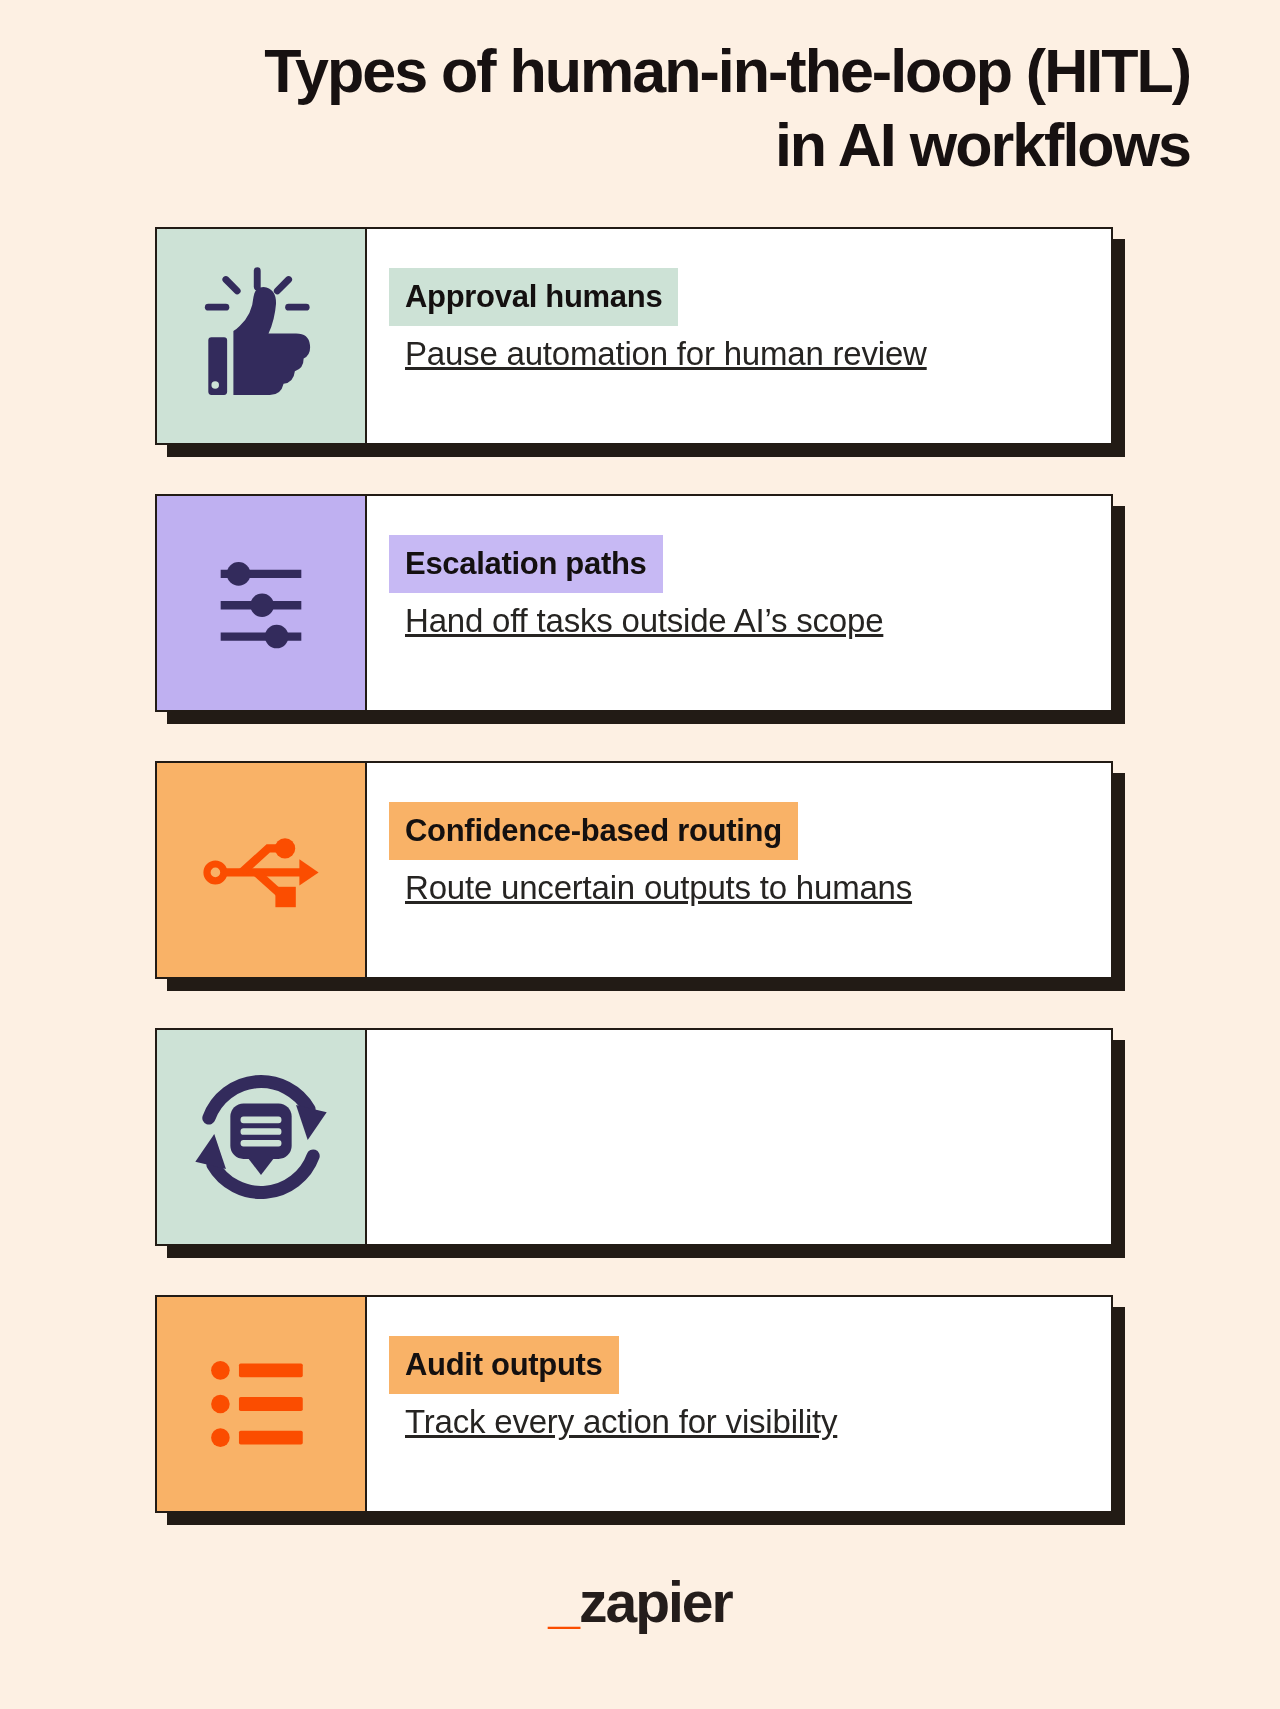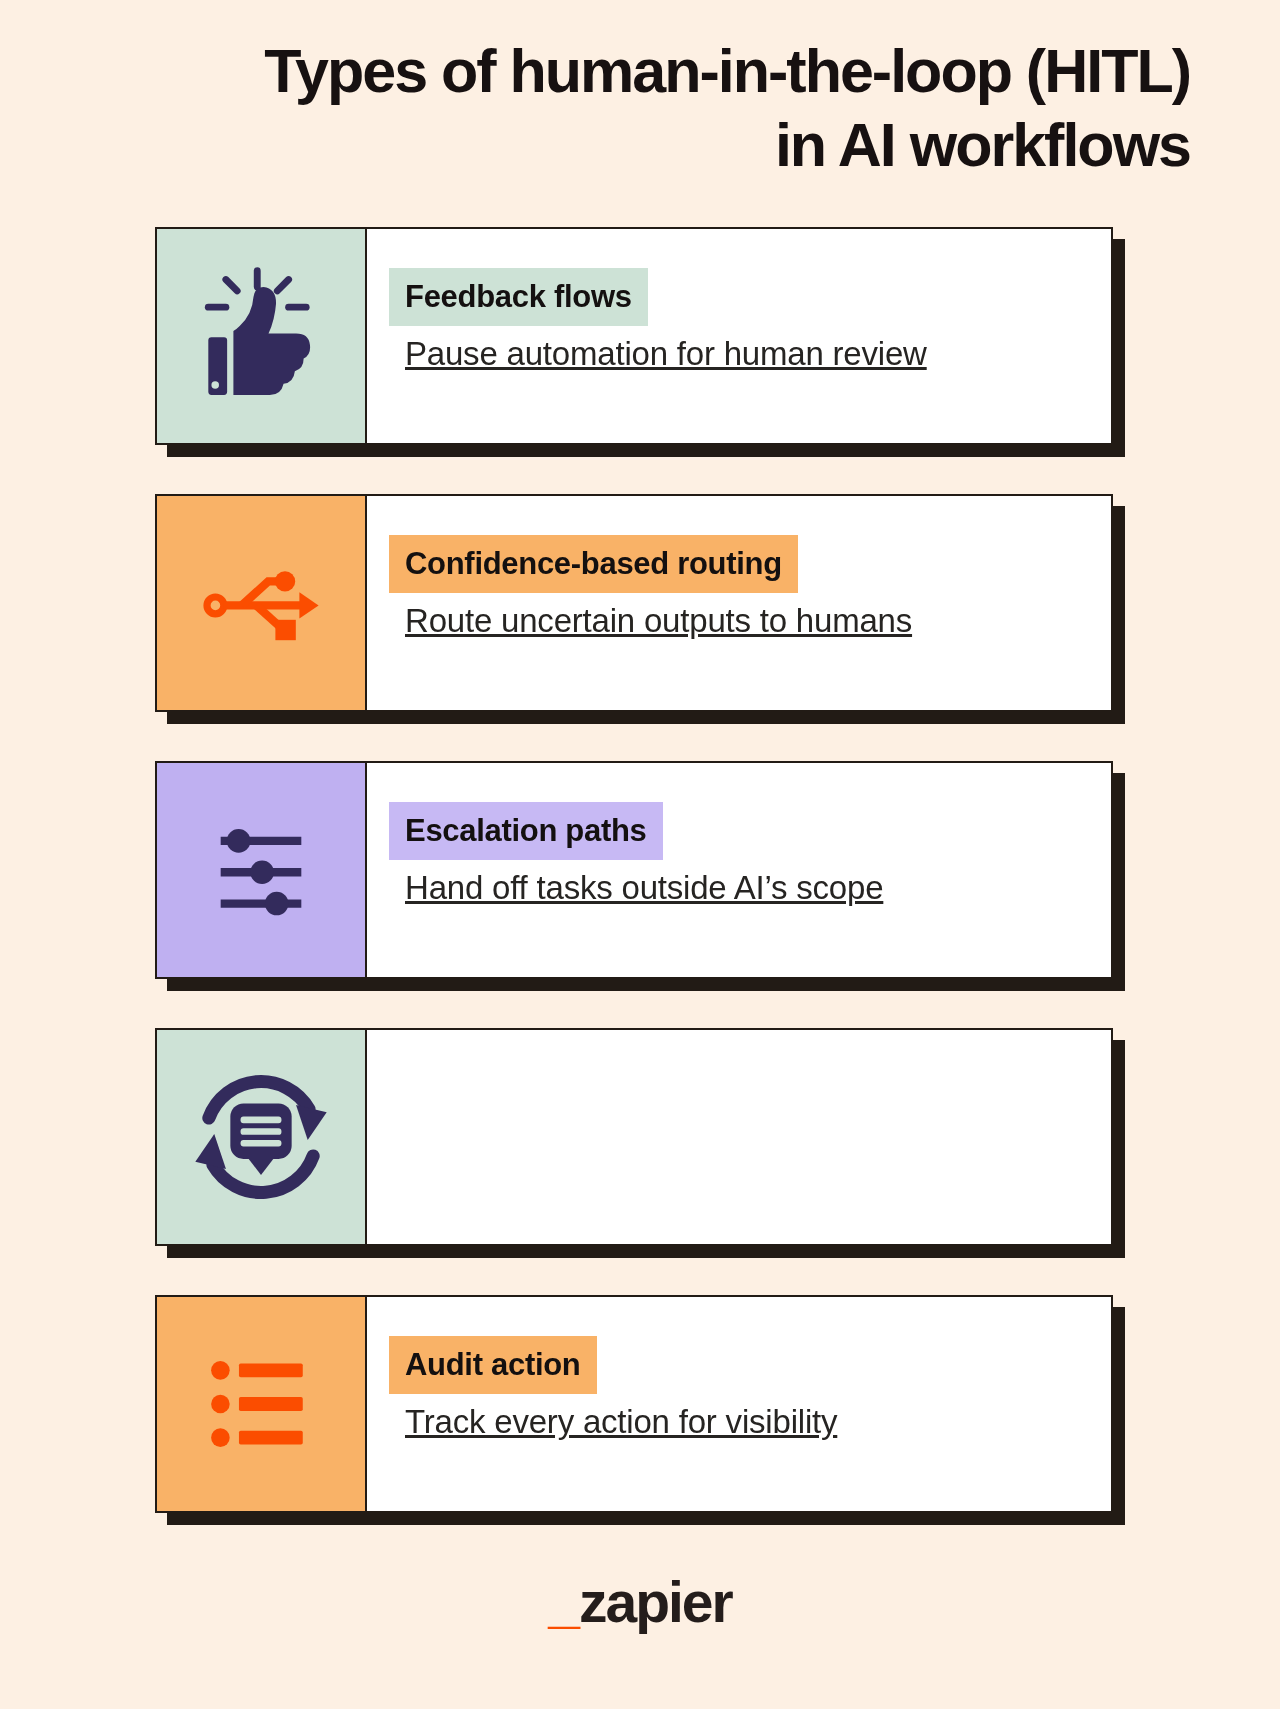--- a/index.html
+++ b/index.html
@@ -104,57 +104,57 @@
           <line x1="72" y1="10" x2="63" y2="19"></line>
           <line x1="8" y1="32" x2="22" y2="32"></line>
           <line x1="72" y1="32" x2="86" y2="32"></line>
         </g>
         <path fill="currentColor" d="M28,102 L57,102 Q66,102 68,93 Q76,92 77,83 Q84,81 84,73 Q90,70 89,62 Q88,53 78,53 L56,53 Q61,42 62,29 Q62,17 52,16 Q45,16 44,24 Q43,38 33,47 Q30,50 28,51 Z"></path>
         <rect x="8" y="56" width="15" height="46" rx="2.5" fill="currentColor"></rect>
         <circle cx="13.5" cy="94" r="3" fill="var(--panel)"></circle>
       </svg>
     </div>
     <div class="content">
-      <h2 class="card-heading"><span class="hl hl-mint">Feedback flows</span></h2>
+      <h2 class="card-heading"><span class="hl hl-mint">Approval humans</span></h2>
       <p class="card-desc">Pause automation for human review</p>
+    </div>
+  </section>
+
+  <section class="card">
+    <div class="panel panel-purple icon-navy">
+      <svg width="118" height="112" viewBox="0 0 100 100" fill="none">
+        <line x1="14" y1="24" x2="86" y2="24" stroke="currentColor" stroke-width="7.5"></line>
+        <circle cx="30" cy="24" r="10.5" fill="currentColor"></circle>
+        <line x1="14" y1="52" x2="86" y2="52" stroke="currentColor" stroke-width="7.5"></line>
+        <circle cx="51" cy="52" r="10.5" fill="currentColor"></circle>
+        <line x1="14" y1="80" x2="86" y2="80" stroke="currentColor" stroke-width="7.5"></line>
+        <circle cx="64" cy="80" r="10.5" fill="currentColor"></circle>
+      </svg>
+    </div>
+    <div class="content">
+      <h2 class="card-heading"><span class="hl hl-purple">Escalation paths</span></h2>
+      <p class="card-desc">Hand off tasks outside AI’s scope</p>
     </div>
   </section>
 
   <section class="card">
     <div class="panel panel-orange icon-orange">
       <svg width="130" height="120" viewBox="0 0 100 100" fill="none">
         <circle cx="12" cy="52" r="7" stroke="currentColor" stroke-width="6"></circle>
         <line x1="19" y1="52" x2="85" y2="52" stroke="currentColor" stroke-width="7"></line>
         <polygon points="82,41 98,52 82,63" fill="currentColor"></polygon>
         <polyline points="34,52 56,32 63,32" stroke="currentColor" stroke-width="7" fill="none"></polyline>
         <circle cx="70" cy="32" r="8.5" fill="currentColor"></circle>
         <polyline points="46,52 66,70" stroke="currentColor" stroke-width="7" fill="none"></polyline>
         <rect x="62" y="64" width="17" height="17" fill="currentColor"></rect>
       </svg>
     </div>
     <div class="content">
       <h2 class="card-heading"><span class="hl hl-orange">Confidence-based routing</span></h2>
       <p class="card-desc">Route uncertain outputs to humans</p>
-    </div>
-  </section>
-
-  <section class="card">
-    <div class="panel panel-purple icon-navy">
-      <svg width="118" height="112" viewBox="0 0 100 100" fill="none">
-        <line x1="14" y1="24" x2="86" y2="24" stroke="currentColor" stroke-width="7.5"></line>
-        <circle cx="30" cy="24" r="10.5" fill="currentColor"></circle>
-        <line x1="14" y1="52" x2="86" y2="52" stroke="currentColor" stroke-width="7.5"></line>
-        <circle cx="51" cy="52" r="10.5" fill="currentColor"></circle>
-        <line x1="14" y1="80" x2="86" y2="80" stroke="currentColor" stroke-width="7.5"></line>
-        <circle cx="64" cy="80" r="10.5" fill="currentColor"></circle>
-      </svg>
-    </div>
-    <div class="content">
-      <h2 class="card-heading"><span class="hl hl-purple">Escalation paths</span></h2>
-      <p class="card-desc">Hand off tasks outside AI’s scope</p>
     </div>
   </section>
 
   <section class="card">
     <div class="panel panel-mint icon-navy">
       <svg width="146" height="146" viewBox="0 0 100 100" fill="none">
         <path d="M14.3,37 A38,38 0 0 1 82.9,31" stroke="currentColor" stroke-width="9" stroke-linecap="round"></path>
         <polygon points="74,28 95,33 82,52" fill="currentColor"></polygon>
         <path d="M85.7,63 A38,38 0 0 1 17.1,69" stroke="currentColor" stroke-width="9" stroke-linecap="round"></path>
         <polygon points="26,72 5,67 18,48" fill="currentColor"></polygon>
@@ -172,21 +172,21 @@
       <svg width="120" height="116" viewBox="0 0 100 100" fill="none">
         <circle cx="15" cy="21" r="8" fill="currentColor"></circle>
         <rect x="31" y="15" width="55" height="12" rx="1.5" fill="currentColor"></rect>
         <circle cx="15" cy="50" r="8" fill="currentColor"></circle>
         <rect x="31" y="44" width="55" height="12" rx="1.5" fill="currentColor"></rect>
         <circle cx="15" cy="79" r="8" fill="currentColor"></circle>
         <rect x="31" y="73" width="55" height="12" rx="1.5" fill="currentColor"></rect>
       </svg>
     </div>
     <div class="content">
-      <h2 class="card-heading"><span class="hl hl-orange">Audit action</span></h2>
+      <h2 class="card-heading"><span class="hl hl-orange">Audit outputs</span></h2>
       <p class="card-desc">Track every action for visibility</p>
     </div>
   </section>
 
 </div>
 
 <div class="footer">
   <div class="logo">
     <span class="underscore">_</span><span>zapier</span>
   </div>

